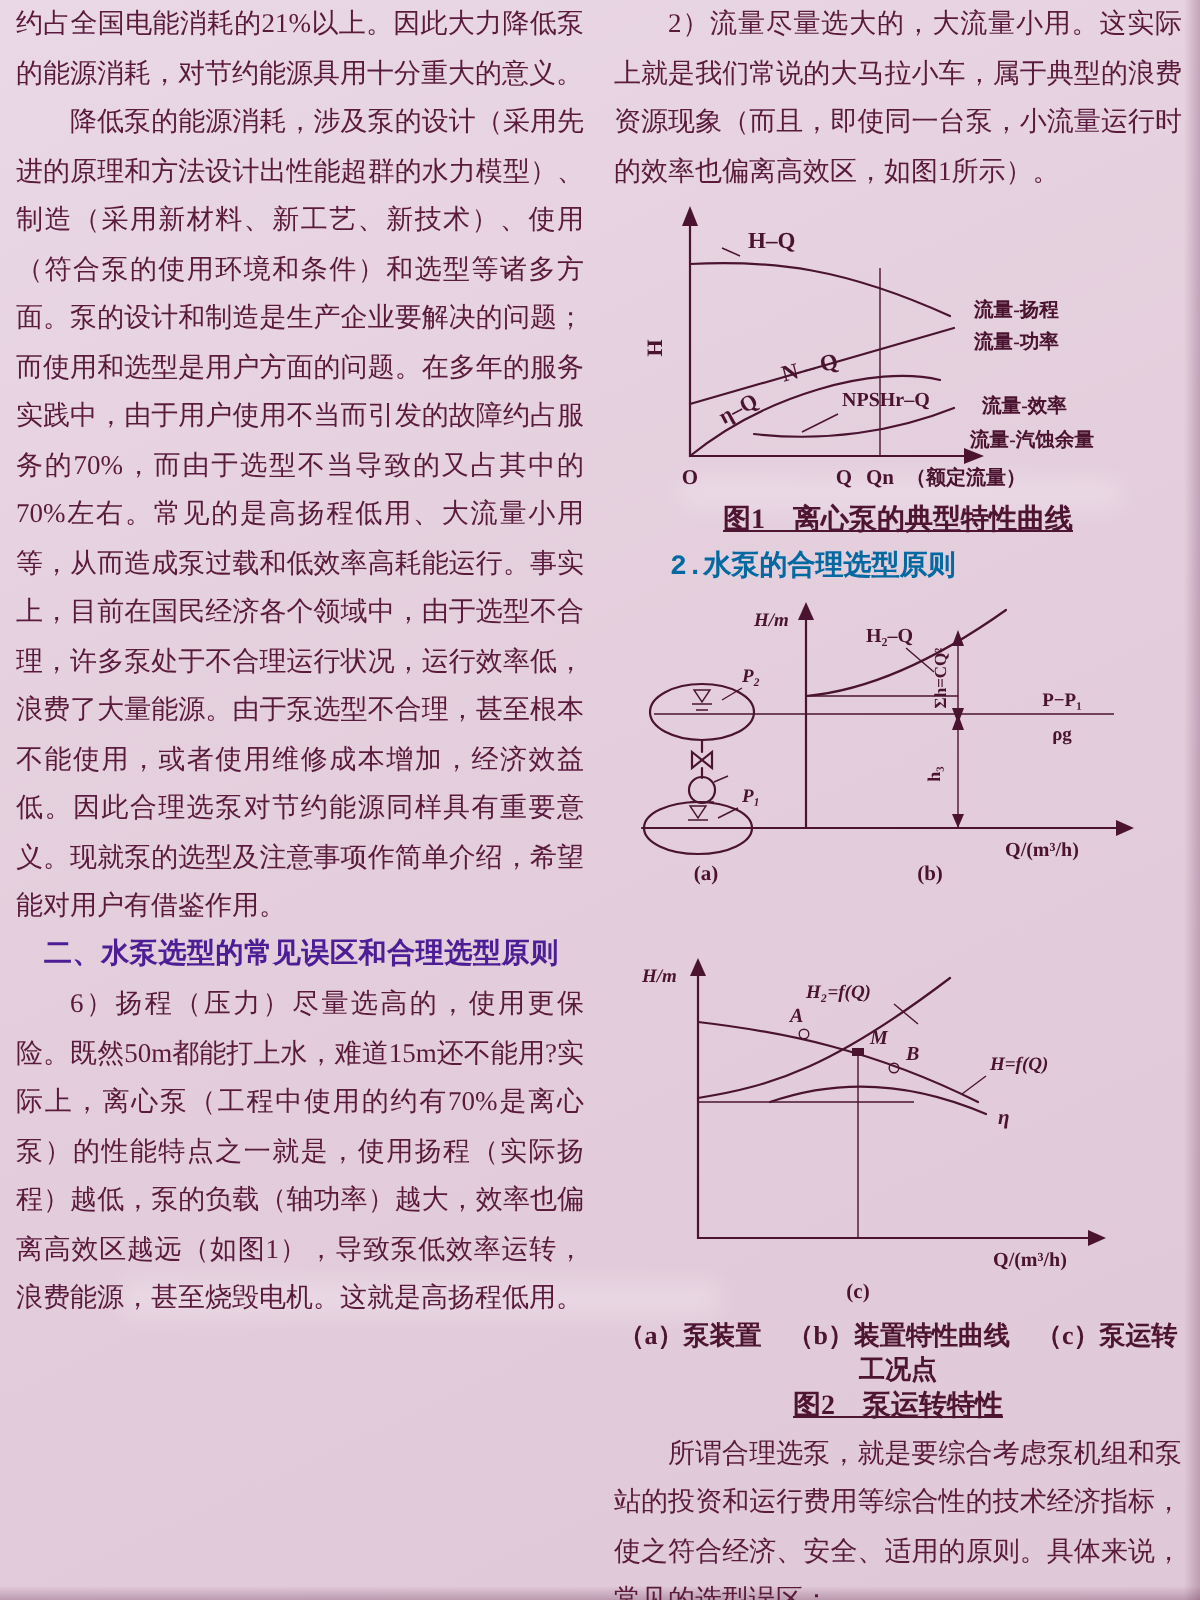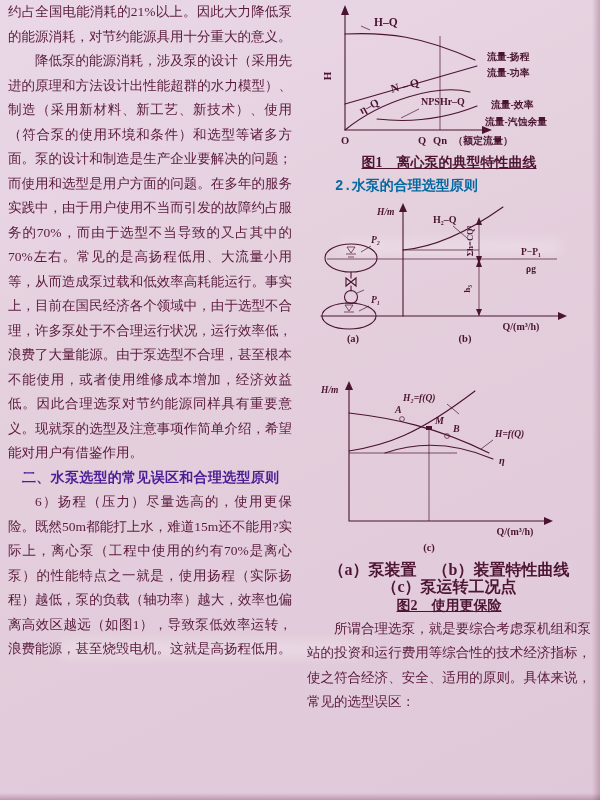--- a/index.html
+++ b/index.html
@@ -20,21 +20,21 @@
     font-size:13.5px;line-height:24.5px;text-align:justify;
   }
   .col{width:284px;flex:0 0 284px;}
   p{margin:0;text-indent:2em;}
   p.cont{text-indent:0;}
   .sec-heading{font-weight:bold;text-indent:1em;font-size:14px;letter-spacing:.3px;color:#4c1d95;}
   .sub-heading{font-weight:bold;text-indent:2em;font-size:14px;color:#0369a1;font-family:Liberation Mono, monospace;}
   .figure{margin:2px 0 0 0;}
   .figure svg{display:block;}
   .fig-caption{font-weight:bold;text-align:center;font-size:14px;line-height:22px;color:#4e1533;text-indent:0;text-decoration:underline;}
-  .fig-subcaption{font-weight:bold;text-align:center;font-size:16px;line-height:17px;color:#4e1533;text-indent:0;letter-spacing:0;}
+  .fig-subcaption{font-weight:bold;text-align:center;font-size:13px;line-height:17px;color:#4e1533;text-indent:0;letter-spacing:0;}
   
   svg .ln{stroke:#4a1430;stroke-width:1.1;fill:none;stroke-linecap:round;}
   svg .thin{stroke:#4a1430;stroke-width:.7;fill:none;}
   svg .ar{fill:#4a1430;stroke:none;}
   svg text{fill:#4a1430;font-family:"Liberation Serif","DejaVu Serif",serif;}
   svg .lbl{font-weight:bold;}
   svg .it{font-style:italic;}
 </style>
 </head>
 <body>
@@ -47,20 +47,21 @@
 <div class="page">
 
   <div class="col">
     <p class="cont">约占全国电能消耗的21%以上。因此大力降低泵的能源消耗，对节约能源具用十分重大的意义。</p>
     <p>降低泵的能源消耗，涉及泵的设计（采用先进的原理和方法设计出性能超群的水力模型）、制造（采用新材料、新工艺、新技术）、使用（符合泵的使用环境和条件）和选型等诸多方面。泵的设计和制造是生产企业要解决的问题；而使用和选型是用户方面的问题。在多年的服务实践中，由于用户使用不当而引发的故障约占服务的70%，而由于选型不当导致的又占其中的70%左右。常见的是高扬程低用、大流量小用等，从而造成泵过载和低效率高耗能运行。事实上，目前在国民经济各个领域中，由于选型不合理，许多泵处于不合理运行状况，运行效率低，浪费了大量能源。由于泵选型不合理，甚至根本不能使用，或者使用维修成本增加，经济效益低。因此合理选泵对节约能源同样具有重要意义。现就泵的选型及注意事项作简单介绍，希望能对用户有借鉴作用。</p>
     <div class="sec-heading">二、水泵选型的常见误区和合理选型原则</div>
     <p>6）扬程（压力）尽量选高的，使用更保险。既然50m都能打上水，难道15m还不能用?实际上，离心泵（工程中使用的约有70%是离心泵）的性能特点之一就是，使用扬程（实际扬程）越低，泵的负载（轴功率）越大，效率也偏离高效区越远（如图1），导致泵低效率运转，浪费能源，甚至烧毁电机。这就是高扬程低用。</p>
   </div>
 
   <div class="col">
+    <p>2）流量尽量选大的，大流量小用。这实际上就是我们常说的大马拉小车，属于典型的浪费资源现象（而且，即使同一台泵，小流量运行时的效率也偏离高效区，如图1所示）。</p>
 
     <div class="figure">
       <svg width="284" height="150" viewBox="0 0 284 150">
 
         <path class="ln" d="M38 12 V128 H176"></path>
         <polygon class="ar" points="34,13 38,3 42,13"></polygon>
         <polygon class="ar" points="175,124 185,128 175,132"></polygon>
         <line class="thin" x1="133" y1="128" x2="133" y2="34"></line>
 
         <path class="ln" d="M38 32 C 80 30, 115 34, 168 58"></path>
@@ -152,18 +153,18 @@
         <text class="it lbl" x="88" y="212" font-size="10">A</text>
         <rect class="ar" x="119" y="225" width="6" height="4"></rect>
         <text class="it lbl" x="128" y="223" font-size="10">M</text>
         <circle class="thin" cx="140" cy="235" r="2.4"></circle>
         <text class="it lbl" x="146" y="231" font-size="10">B</text>
         <text class="it lbl" x="192" y="263" font-size="10.5">η</text>
         <text class="lbl" x="208" y="334" font-size="10" text-anchor="middle">Q/(m³/h)</text>
         <text class="lbl" x="122" y="350" font-size="10.5" text-anchor="middle">(c)</text>
       </svg>
       <div class="fig-subcaption">（a）泵装置　（b）装置特性曲线　（c）泵运转工况点</div>
-      <div class="fig-caption">图2　使用更保险</div>
+      <div class="fig-caption">图2　泵运转特性</div>
     </div>
 
     <p>所谓合理选泵，就是要综合考虑泵机组和泵站的投资和运行费用等综合性的技术经济指标，使之符合经济、安全、适用的原则。具体来说，常见的选型误区：</p>
   </div>
 </div>
 
 </body></html>

